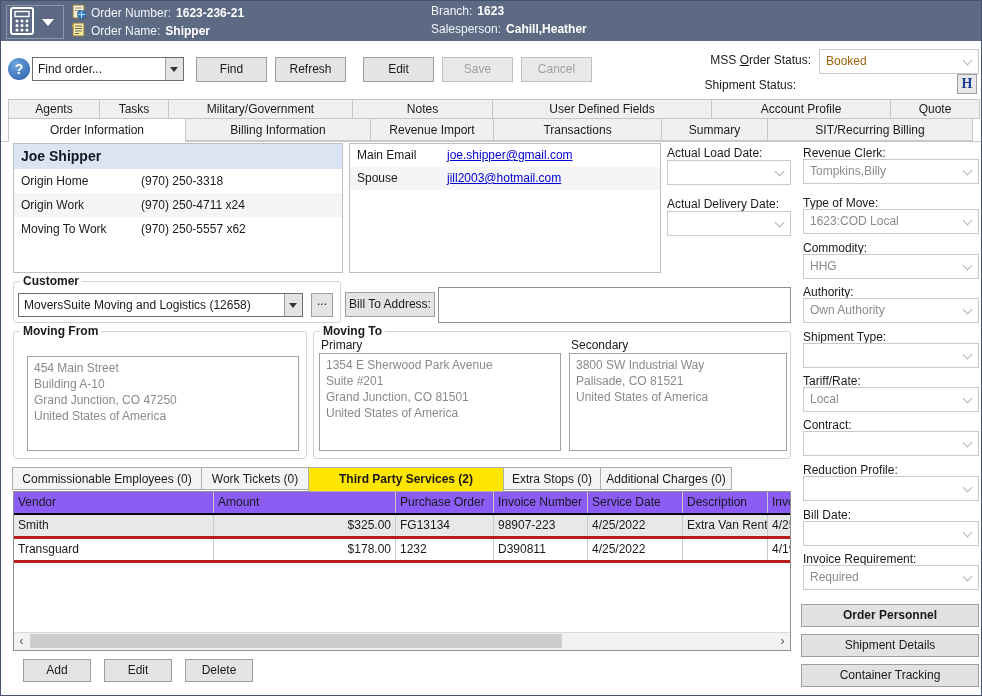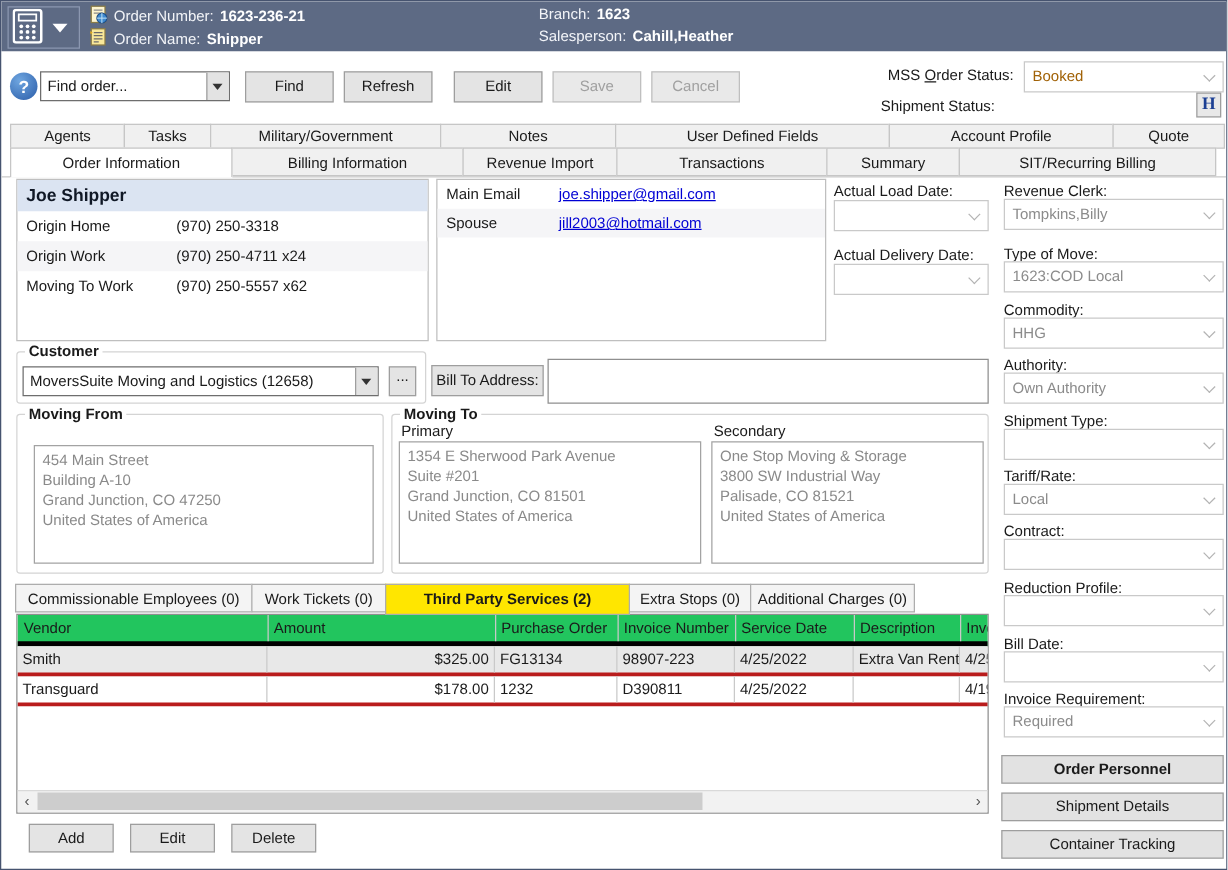--- a/index.html
+++ b/index.html
@@ -49,21 +49,21 @@
   .addrbox{position:absolute;box-sizing:border-box;border:1px solid #a3a3a3;background:#fff;color:#8a8a8a;font-size:12px;padding:3px 6px;line-height:16px;}
   .sublabel{position:absolute;font-size:12px;color:#1a1a1a;}
   
   .dtabs{position:absolute;left:12px;top:466px;display:flex;z-index:4;}
   .dtab{box-sizing:border-box;height:23px;line-height:22px;background:#f4f4f4;border:1px solid #adadad;font-size:12px;text-align:center;margin-left:-1px;overflow:hidden;white-space:nowrap;}
   .dtab.active{background:#ffe600;font-weight:bold;height:25px;z-index:6;position:relative;}
   
   .grid{position:absolute;left:12px;top:490px;width:778px;height:160px;box-sizing:border-box;border:1px solid #8f8f8f;background:#fff;overflow:hidden;}
   .gtable{position:absolute;left:0;top:0;width:822px;}
   .grow{display:flex;height:21px;line-height:20px;border-bottom:3px solid #b91c1c;font-size:12px;}
-  .grow.header{border-bottom:4px solid #000000;background:#22c55e;justify-content:center;}
+  .grow.header{border-bottom:2px solid #000000;background:#8b5cf6;}
   .gcell{box-sizing:border-box;padding:0 4px;border-right:1px solid #c9c9c9;overflow:hidden;white-space:nowrap;}
   .gcell.num{text-align:right;}
   .grow.sel{background:#e8e8e8;}
   .hscroll{position:absolute;left:0;right:0;bottom:0;height:17px;background:#f2f2f2;border-top:1px solid #d9d9d9;}
   .harrow{position:absolute;top:0;width:15px;height:16px;color:#555;font-size:12px;text-align:center;line-height:16px;}
   .hthumb{position:absolute;left:16px;top:1px;width:532px;height:14px;background:#cdcdcd;}
   
   .sidebtn{position:absolute;left:800px;width:178px;height:23px;box-sizing:border-box;background:#e2e2e2;border:1px solid #9e9e9e;font-size:12px;text-align:center;line-height:21px;}
   .sidebtn.bold{font-weight:bold;}
   u{text-decoration:underline;}
@@ -254,21 +254,20 @@
   </div>
   <div class="sublabel" style="left:320px;top:337px;">Primary</div>
   <div class="addrbox" style="left:318px;top:352px;width:242px;height:98px;">
     <div>1354 E Sherwood Park Avenue</div>
     <div>Suite #201</div>
     <div>Grand Junction, CO 81501</div>
     <div>United States of America</div>
   </div>
   <div class="sublabel" style="left:570px;top:337px;">Secondary</div>
   <div class="addrbox" style="left:568px;top:352px;width:218px;height:98px;">
-    <div>One Stop Moving &amp; Storage</div>
     <div>3800 SW Industrial Way</div>
     <div>Palisade, CO 81521</div>
     <div>United States of America</div>
   </div>
 
   <div class="dtabs">
     <div class="dtab" style="width:190px;">Commissionable Employees (0)</div>
     <div class="dtab" style="width:108px;">Work Tickets (0)</div>
     <div class="dtab active" style="width:196px;">Third Party Services (2)</div>
     <div class="dtab" style="width:98px;">Extra Stops (0)</div>

